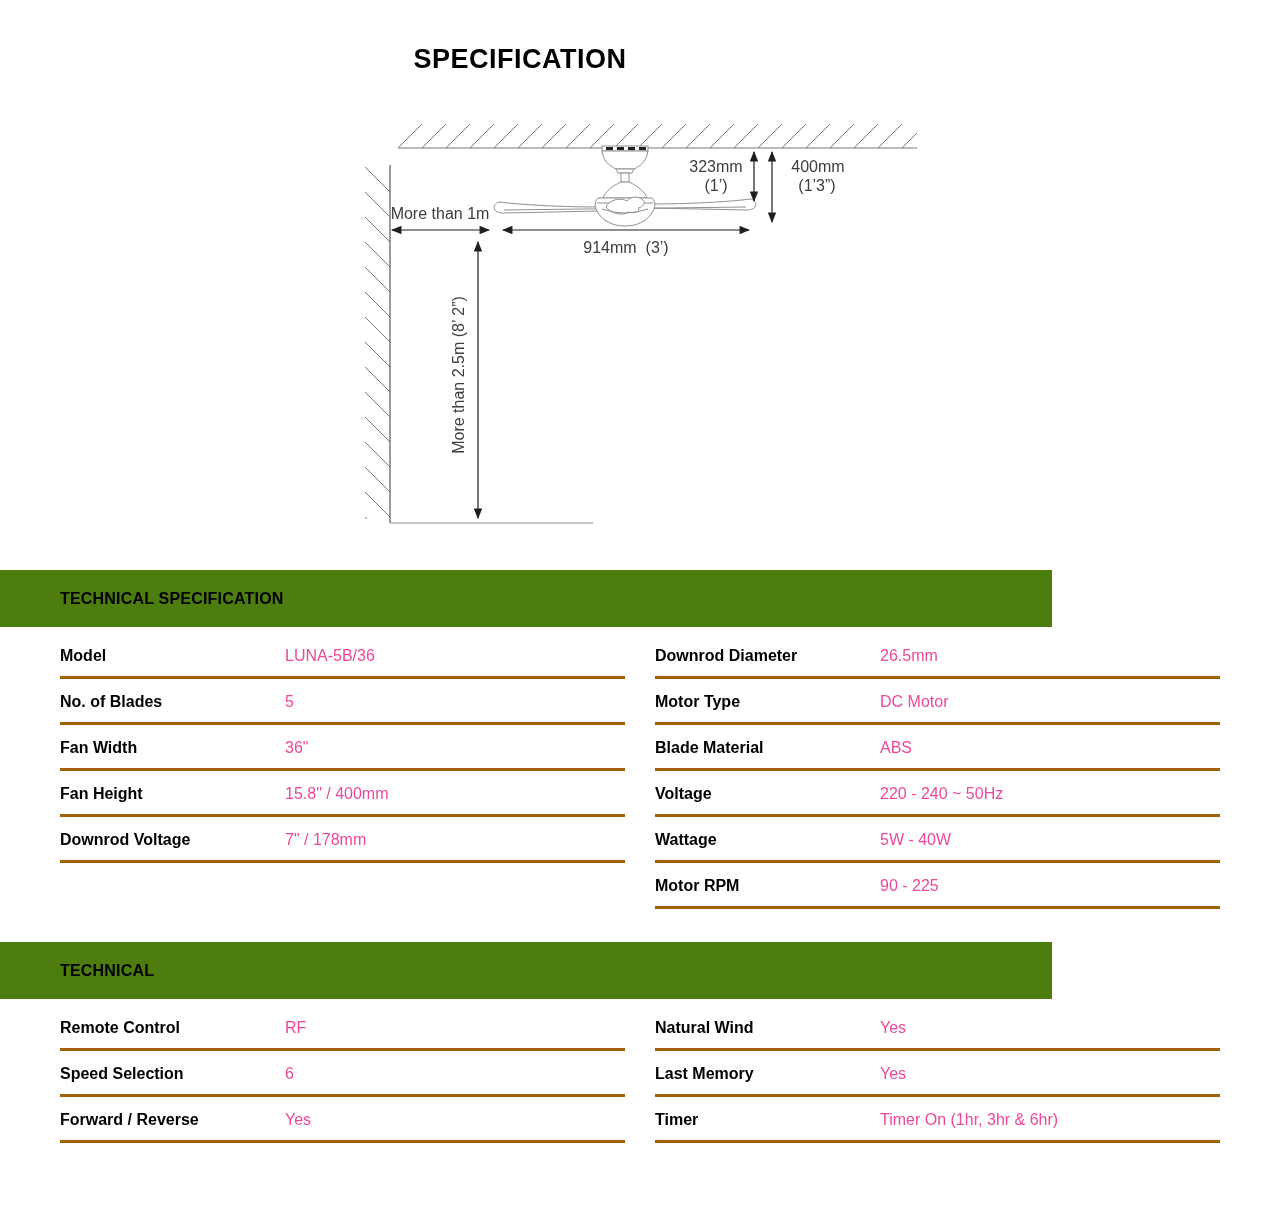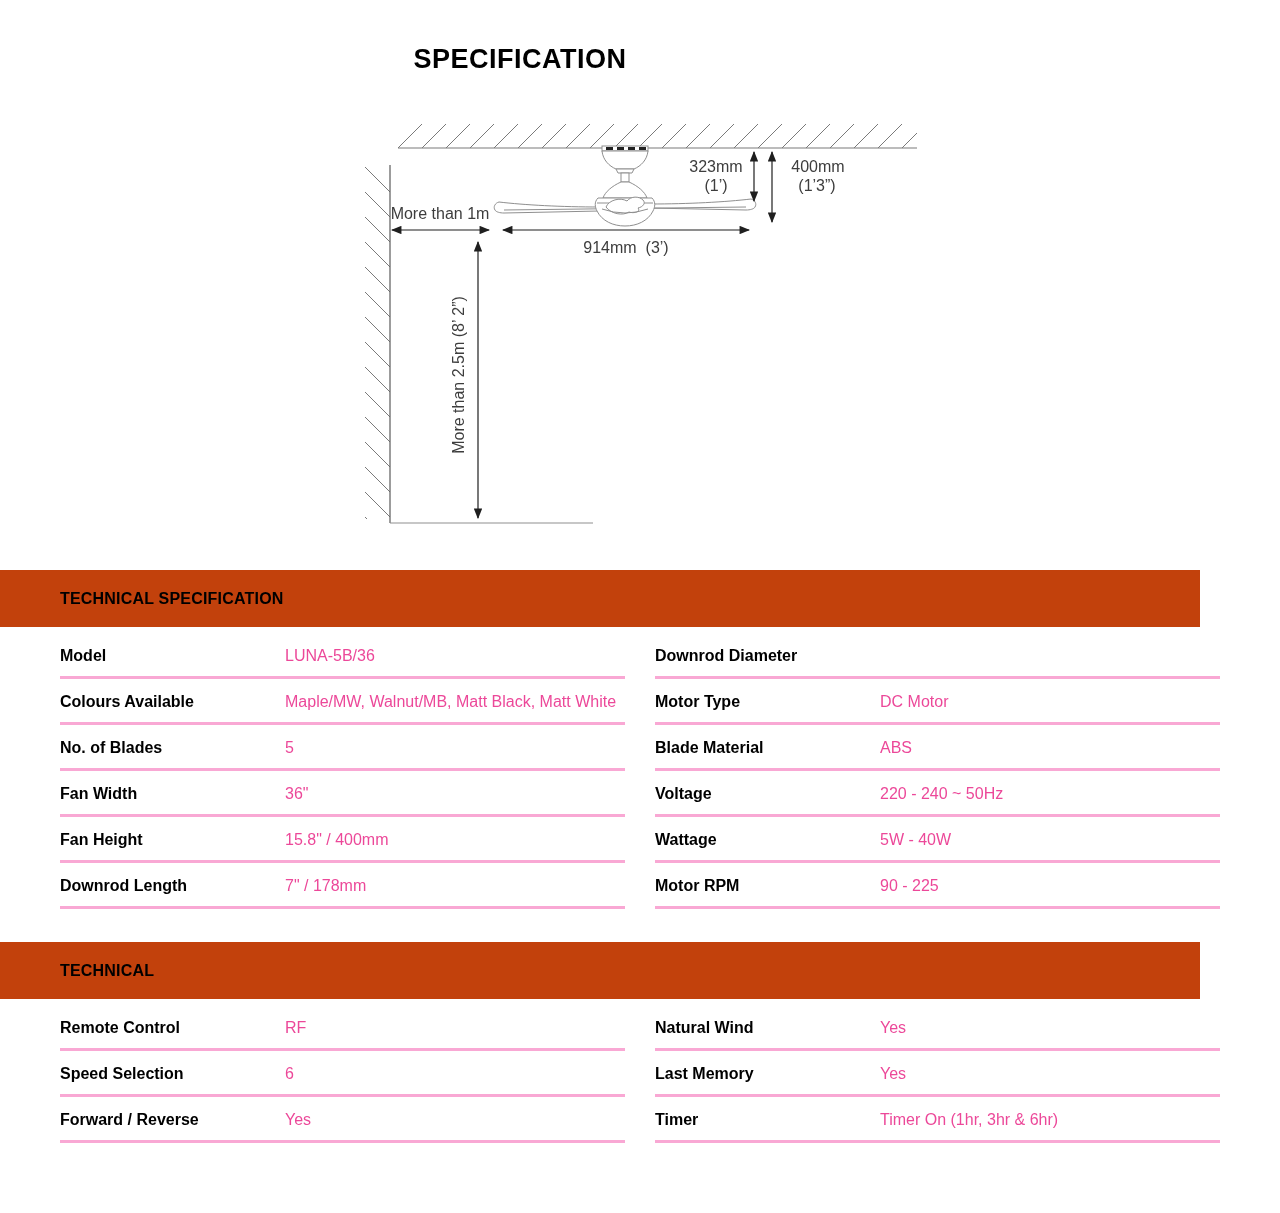--- a/index.html
+++ b/index.html
@@ -34,23 +34,23 @@
     top: 95px;
     width: 600px;
     height: 445px;
   }
   .diagram-svg text {
     font-family: "Liberation Sans", sans-serif;
     font-size: 16px;
     fill: #3d3d3d;
   }
   .section-bar {
-    width: 1200px;
+    width: 1052px;
     height: 57px;
-    background: #c2410c;
+    background: #4d7c0f;
     display: flex;
     align-items: center;
     padding: 0 60px;
   }
   .section-bar .bar-title {
     font-size: 16px;
     font-weight: bold;
     color: #000;
     letter-spacing: 0.2px;
   }
@@ -59,21 +59,21 @@
     padding: 0 60px;
     margin-top: 6px;
   }
   .spec-col { width: 565px; }
   .spec-col.left-col  { margin-right: 30px; }
   .spec-row {
     display: flex;
     align-items: flex-start;
     min-height: 46px;
     padding: 11px 0 8px 0;
-    border-bottom: 3px solid #f9a8d4;
+    border-bottom: 3px solid #a16207;
   }
   .spec-label {
     width: 225px;
     flex-shrink: 0;
     font-weight: bold;
     font-size: 16px;
     line-height: 24px;
     color: #000;
   }
   .spec-value {
@@ -164,43 +164,40 @@
   <span class="bar-title">TECHNICAL SPECIFICATION</span>
 </div>
 
 <div class="spec-tables">
   <div class="spec-col left-col">
     <div class="spec-row">
       <div class="spec-label">Model</div>
       <div class="spec-value">LUNA-5B/36</div>
     </div>
     <div class="spec-row">
-      <div class="spec-label">Colours Available</div>
-      <div class="spec-value">Maple/MW, Walnut/MB, Matt Black, Matt White</div>
-    </div>
-    <div class="spec-row">
       <div class="spec-label">No. of Blades</div>
       <div class="spec-value">5</div>
     </div>
     <div class="spec-row">
       <div class="spec-label">Fan Width</div>
       <div class="spec-value">36"</div>
     </div>
     <div class="spec-row">
       <div class="spec-label">Fan Height</div>
       <div class="spec-value">15.8" / 400mm</div>
     </div>
     <div class="spec-row">
-      <div class="spec-label">Downrod Length</div>
+      <div class="spec-label">Downrod Voltage</div>
       <div class="spec-value">7" / 178mm</div>
     </div>
   </div>
   <div class="spec-col right-col">
     <div class="spec-row">
       <div class="spec-label">Downrod Diameter</div>
+      <div class="spec-value">26.5mm</div>
     </div>
     <div class="spec-row">
       <div class="spec-label">Motor Type</div>
       <div class="spec-value">DC Motor</div>
     </div>
     <div class="spec-row">
       <div class="spec-label">Blade Material</div>
       <div class="spec-value">ABS</div>
     </div>
     <div class="spec-row">

